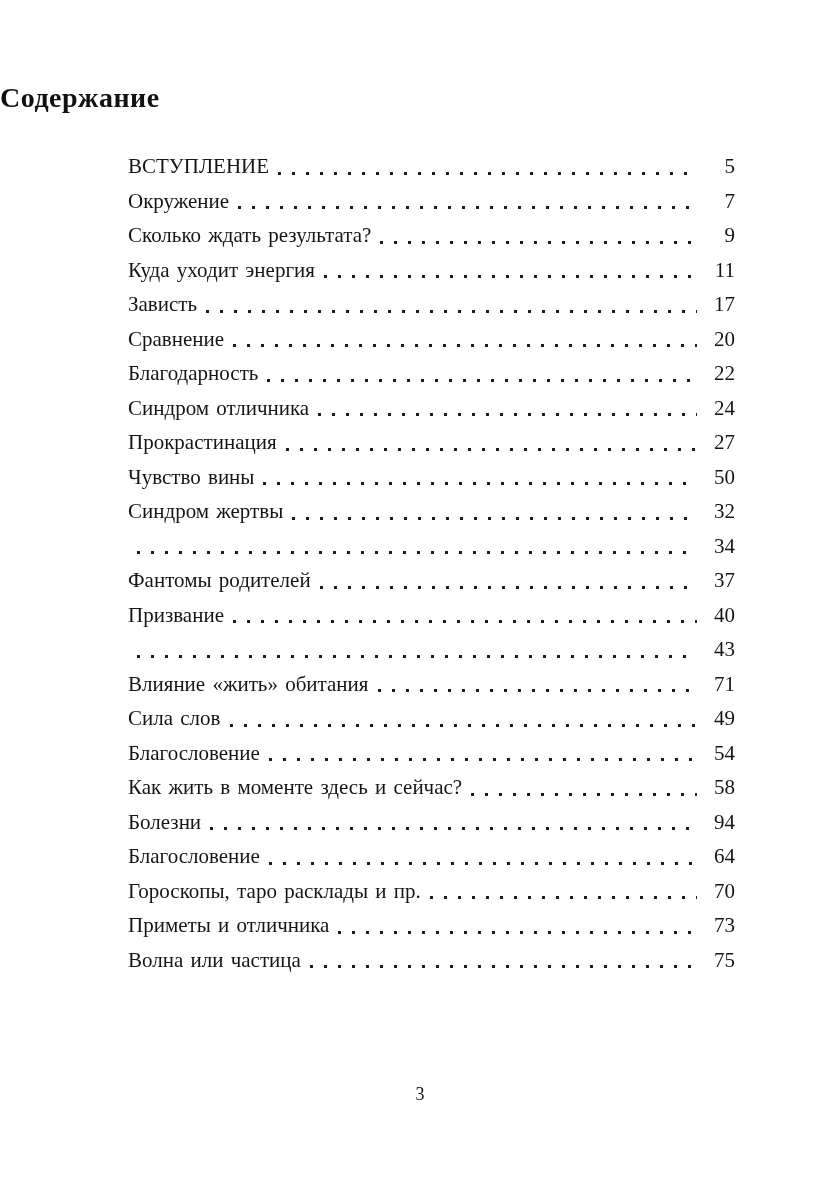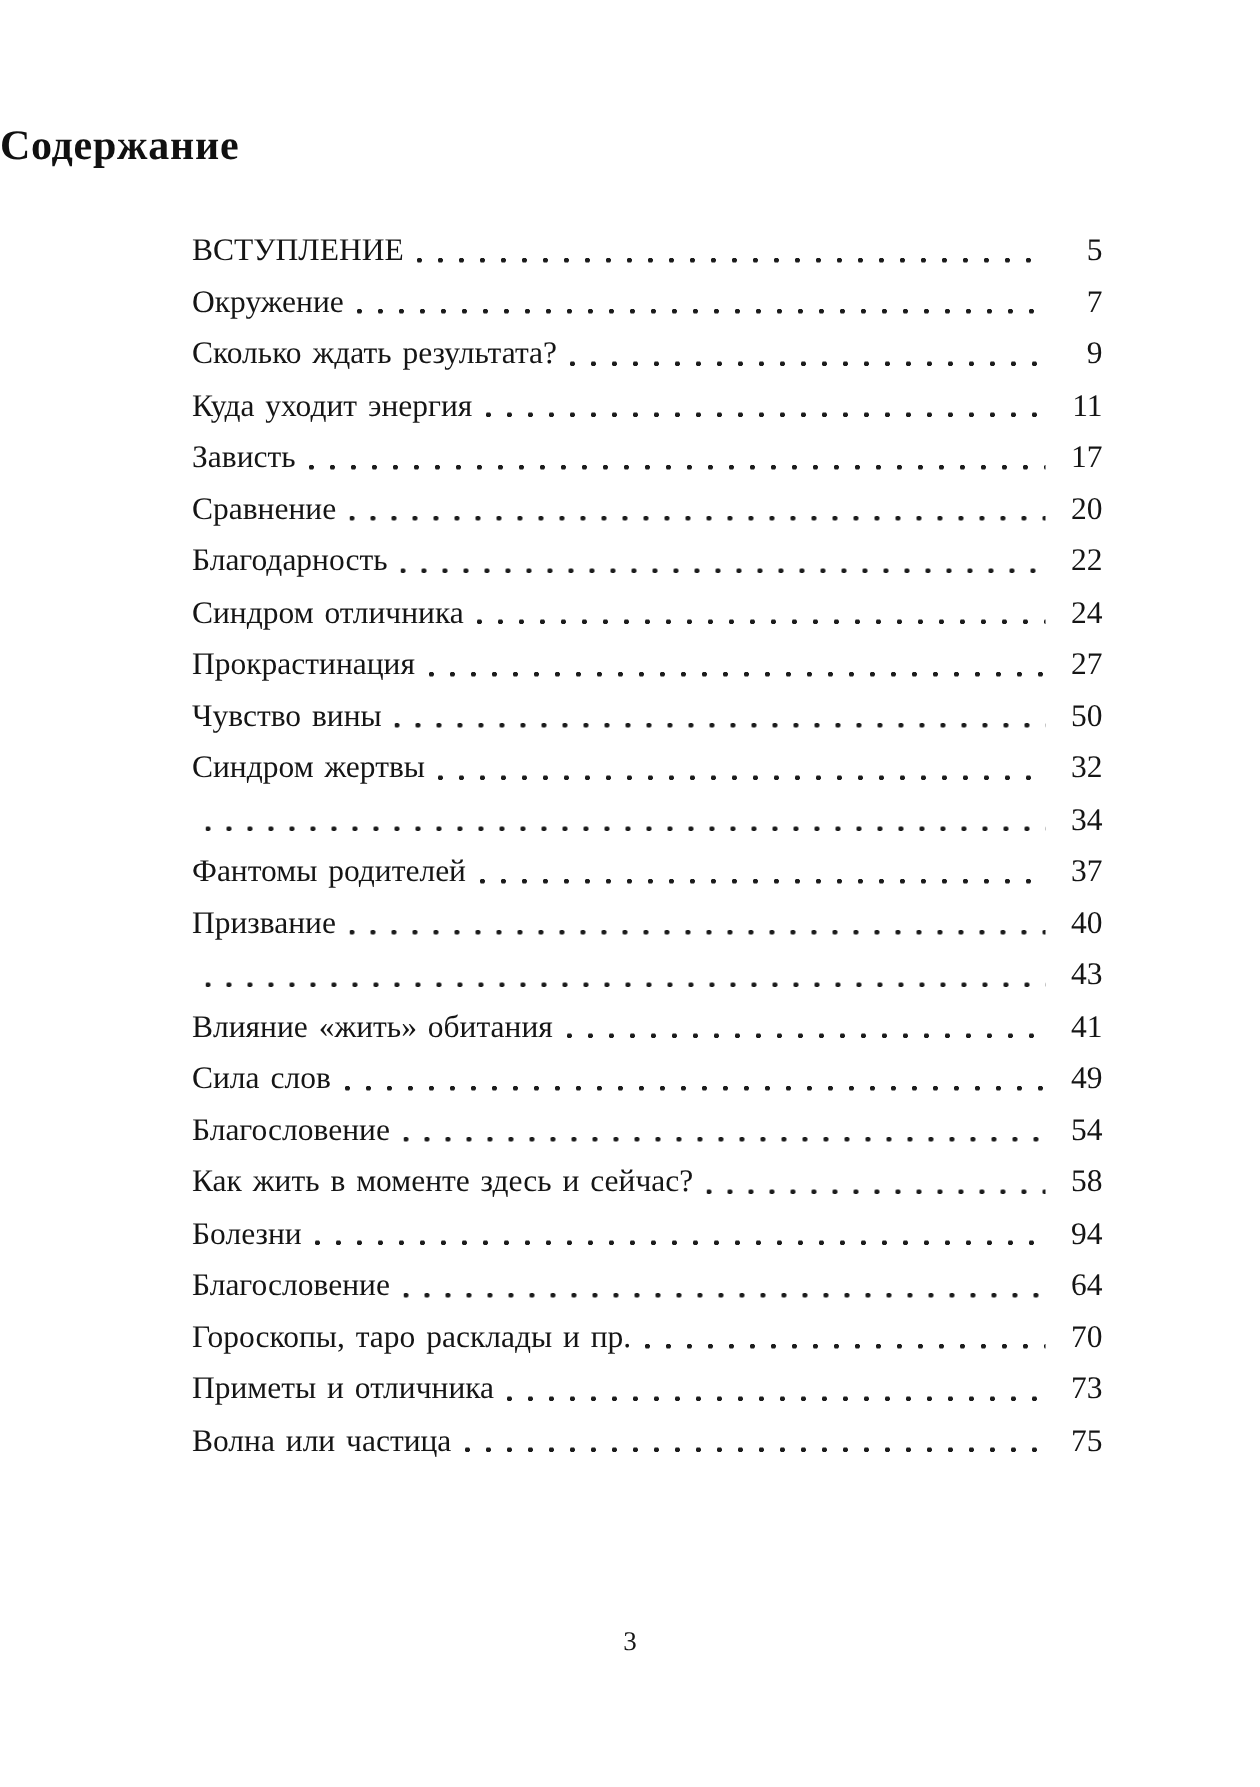--- a/index.html
+++ b/index.html
@@ -170,21 +170,21 @@
   </div>
 
   <div class="toc-row">
     <span class="toc-leader"></span>
     <span class="toc-page">43</span>
   </div>
 
   <div class="toc-row">
     <span class="toc-title">Влияние «жить» обитания</span>
     <span class="toc-leader"></span>
-    <span class="toc-page">41</span>
+    <span class="toc-page">71</span>
   </div>
 
   <div class="toc-row">
     <span class="toc-title">Сила слов</span>
     <span class="toc-leader"></span>
     <span class="toc-page">49</span>
   </div>
 
 
   <div class="toc-row">

